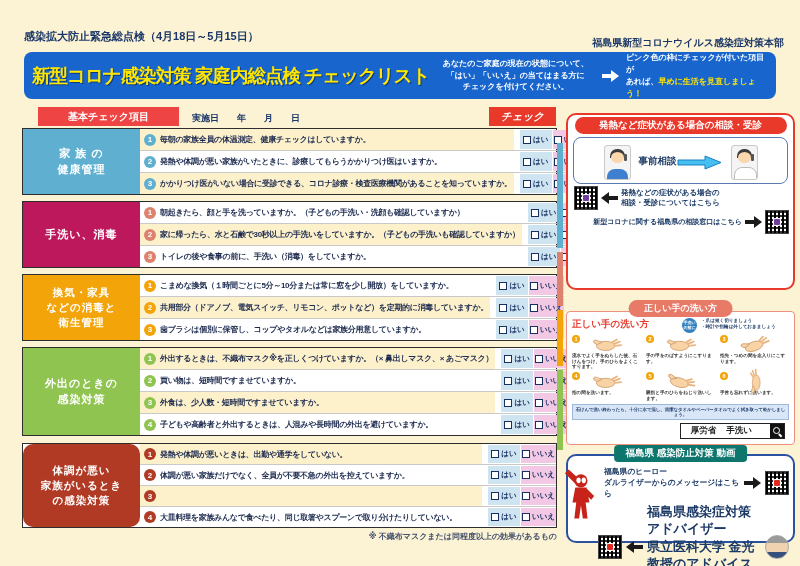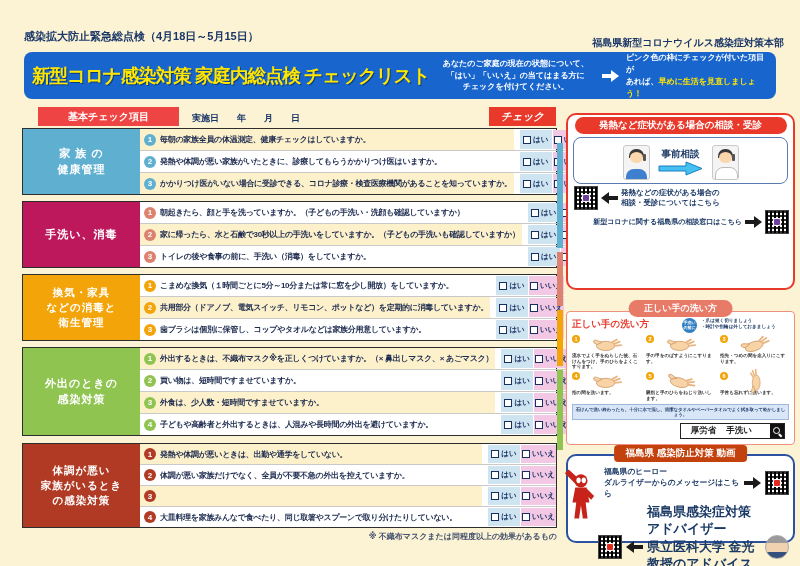--- a/index.html
+++ b/index.html
@@ -57,21 +57,21 @@
   .c-inner{margin:3px 5px 2px;border:1.5px solid #5a7bb0;border-radius:8px;padding:3px 6px 2px}
   .c-para{font-size:7.2px;font-weight:bold;color:#1c3a66;line-height:1.4;white-space:pre-line;margin:0}
   .red-em{color:#e8392b}
   .c-illus{display:flex;align-items:center;justify-content:center;gap:8px;margin-top:2px;height:38px}
   .persona{width:25px;height:33px;background:#f4f4f4;border:1px solid #c9c9c9;border-radius:3px;position:relative;overflow:hidden;flex:none}
   .persona .hair{position:absolute;top:3px;left:5px;width:15px;height:9px;background:#3a3a3a;border-radius:7px 7px 0 0}
   .persona .face{position:absolute;top:6px;left:6px;width:13px;height:11px;background:#fbd7ad;border-radius:50%}
   .persona .torso{position:absolute;bottom:-2px;left:2px;width:21px;height:12px;border-radius:8px 8px 0 0;background:#3f7fd0}
   .persona.doctor .torso{background:#fff;border:1px solid #bbb}
   .persona .phone{position:absolute;top:8px;right:3px;width:3px;height:7px;background:#555;border-radius:1px}
-  .consult-mid{display:flex;flex-direction:column;align-items:center}
+  .consult-mid{display:flex;flex-direction:row;align-items:flex-start}
   .consult-label{font-size:9.5px;font-weight:bold;color:#1c3a66}
   .qr{position:relative;width:22px;height:22px;border:1px solid #444;flex:none;
       background-image:repeating-linear-gradient(0deg,rgba(0,0,0,.8) 0 2px,transparent 2px 4px),
                        repeating-linear-gradient(90deg,#000 0 2px,#fff 2px 4px)}
   .qr::after{content:"";position:absolute;inset:7px;border:1px solid #fff;border-radius:2px}
   .qr.line::after{background:#6f3f9e}
   .qr.yt::after{background:#e02a20}
   .qr-row1{display:flex;align-items:center;gap:3px;margin:2px 6px 0}
   .qr-row1 .t{font-size:7.5px;font-weight:bold;color:#1c3a66;white-space:pre-line;line-height:1.35}
   .qr-row2{display:flex;align-items:center;justify-content:flex-end;gap:3px;margin:0 4px}
@@ -96,21 +96,21 @@
   .hw-note{margin-top:2px;background:#d8e6f7;border:0.5px solid #9db8d8;font-size:4.4px;font-weight:bold;color:#1c3a66;
       text-align:center;padding:2px 2px}
   .hw-search{display:flex;justify-content:flex-end;margin:3px 4px 0}
   .search-box{border:1.5px solid #222;background:#fff;display:flex;align-items:center;font-size:8.5px;font-weight:bold;
       color:#222;padding:0 0 0 10px;gap:10px}
   .mag{width:14px;height:14px;background:#111;display:inline-block;position:relative;margin-left:8px}
   .mag::before{content:"";position:absolute;left:3px;top:3px;width:5px;height:5px;border:1.5px solid #fff;border-radius:50%}
   .mag::after{content:"";position:absolute;left:9px;top:9px;width:4px;height:1.5px;background:#fff;transform:rotate(45deg);transform-origin:left center}
   
   .vid-wrap{position:absolute;left:566px;top:445px;width:229px;height:100px}
-  .vid-pill{position:absolute;top:0;left:50%;transform:translateX(-50%);z-index:2;background:#c2410c;color:#fff;
+  .vid-pill{position:absolute;top:0;left:50%;transform:translateX(-50%);z-index:2;background:#0f766e;color:#fff;
       font-size:9.5px;font-weight:bold;padding:2px 12px;border-radius:4px;white-space:nowrap}
   .vid-box{position:absolute;top:9px;left:0;right:0;bottom:2px;border:2px solid #2a52a0;border-radius:10px;background:#fff;
       padding:11px 4px 2px 4px;box-sizing:border-box}
   .hero{position:absolute;left:-5px;top:13px;z-index:3}
   .vid-row1{display:flex;align-items:center;gap:4px;margin-left:32px}
   .vid-row1 .t{font-size:7.8px;font-weight:bold;color:#1c3a66;line-height:1.4}
   .vid-row2{display:flex;align-items:center;gap:4px;margin:3px 0 0 26px}
   .vid-row2 .t{font-size:13px;font-weight:bold;color:#1c3a66;white-space:pre-line;line-height:1.35}
   .photo{width:22px;height:22px;border-radius:50%;border:1px solid #a9a9a9;flex:none;
       background:linear-gradient(#9a9a9a 0 32%,#f0d2b0 32% 74%,#35507c 74%)}
@@ -341,21 +341,21 @@
           </div>
         <div class="cell no">
             <span class="cb"></span>
             <span>いいえ</span>
           </div>
       </div>
     </div>
   </section>
 
   <section class="group" style="top:443px;height:85px">
-    <div class="gcat" style="font-size: 10.5px; background-color: rgb(177, 58, 36);">体調が悪い
+    <div class="gcat" style="font-size: 10.5px; background-color: rgb(177, 58, 36); border-radius: 10px;">体調が悪い
 家族がいるとき
 の感染対策</div>
     <div class="grows">
       <div class="grow">
         <div class="qwrap cream">
             <span class="numc" style="background-color: rgb(177, 58, 36);">1</span>
             <span class="qtext">発熱や体調が悪いときは、出勤や通学をしていない。</span>
           </div>
         <div class="cell yes">
             <span class="cb"></span>

